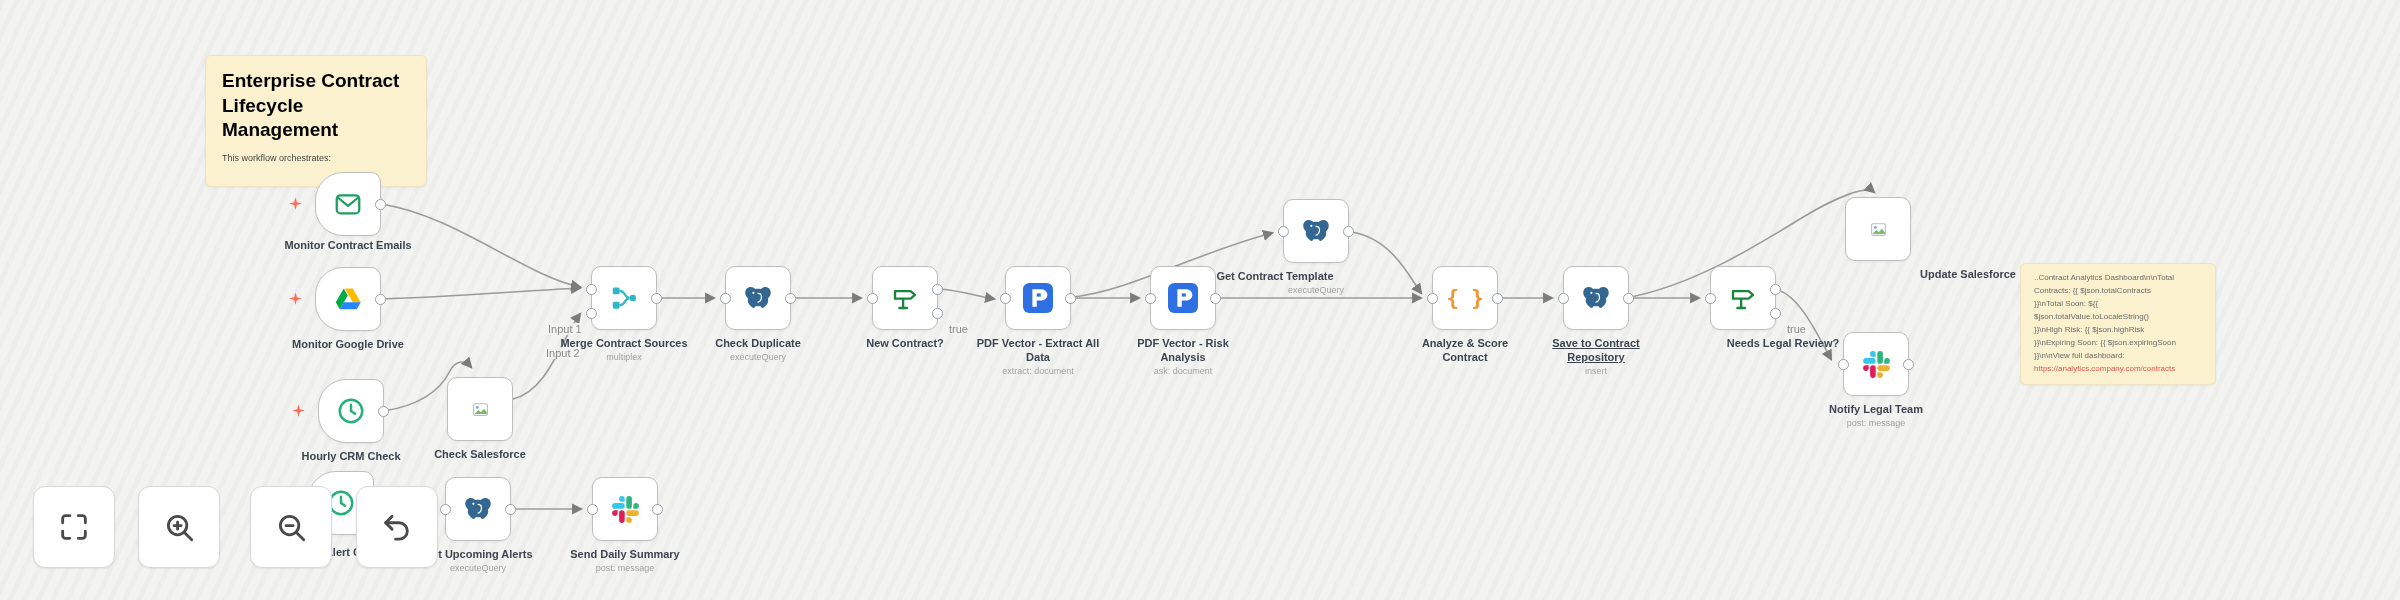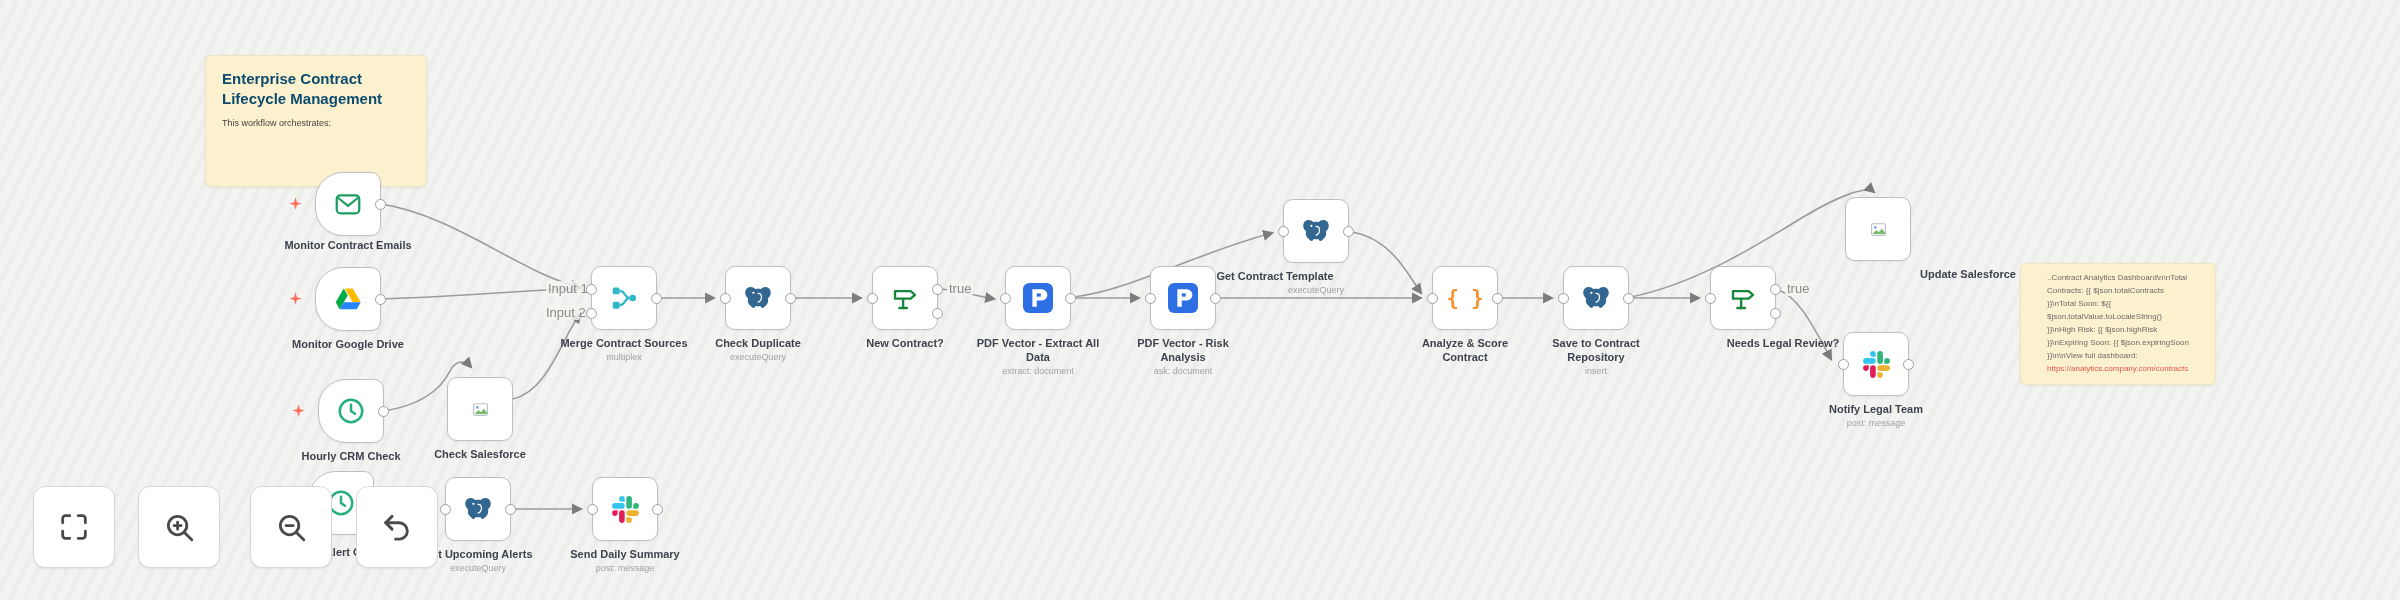--- a/index.html
+++ b/index.html
@@ -4,21 +4,21 @@
 <style>
   html,body{margin:0;padding:0;}
   body{font-family:"Liberation Sans",sans-serif;}
   #canvas{position:relative;width:2400px;height:600px;overflow:hidden;
     background-color:#f3f3f1;
     background-image:repeating-linear-gradient(115deg, rgba(0,0,0,0.022) 0 5px, rgba(0,0,0,0) 5px 13px);
   }
   
   .sticky{position:absolute;background:#fbf1ce;border:1px solid rgba(0,0,0,0.05);border-radius:6px;
     box-shadow:0 1px 3px rgba(0,0,0,0.06);z-index:0;box-sizing:border-box;overflow:hidden;}
-  .sticky-title{font-size:15px;font-weight:700;color:#0c4a6e;line-height:1.3;margin:0 0 10px 0;}
+  .sticky-title{font-size:19px;font-weight:700;color:#000000;line-height:1.3;margin:0 0 10px 0;}
   .sticky-intro{font-size:9px;color:#454545;margin:0 0 6px 0;}
   .sticky ul{margin:0;padding:0 0 0 14px;}
   .sticky li{font-size:9px;color:#454545;line-height:1.55;}
   .sticky2-line{font-size:8px;color:#6b6b6b;line-height:1.62;white-space:nowrap;}
   .sticky2-line.link{color:#e0564c;}
   
   svg.wires{position:absolute;left:0;top:0;z-index:1;}
   .wire{stroke:#9b9b9b;stroke-width:1.6;fill:none;}
   
   .node{position:absolute;width:66px;height:64px;background:#fff;border:1.2px solid #bfbfbf;
@@ -30,40 +30,40 @@
   .port.in{left:-6px;top:50%;margin-top:-5.5px;}
   .port.out{right:-6px;top:50%;margin-top:-5.5px;}
   .port.in1{left:-6px;top:16.5px;}
   .port.in2{left:-6px;top:40.5px;}
   .port.o1{right:-6px;top:16.5px;}
   .port.o2{right:-6px;top:40.5px;}
   .nlabel{position:absolute;z-index:2;font-size:11px;font-weight:600;color:#3d4450;text-align:center;
     line-height:1.3;transform:translateX(-50%);}
   .nsub{position:absolute;z-index:2;font-size:9px;font-weight:400;color:#a2a2a2;text-align:center;
     transform:translateX(-50%);white-space:nowrap;}
-  .wlabel{position:absolute;z-index:3;font-size:13px;color:#8a8a8a;background:rgba(243,243,241,0.85);
-    padding:0 2px;border-radius:2px;white-space:nowrap;}
+  .wlabel{position:absolute;z-index:3;font-size:11px;color:#8a8a8a;background:rgba(243,243,241,0.85);
+    padding:0 2px;border-radius:2px;white-space:nowrap;margin-top:42px;}
   .spark{position:absolute;z-index:2;width:15px;height:15px;}
   
   .cbtn{position:absolute;top:486px;width:82px;height:82px;background:#fff;border:1px solid #d7d7d7;
     border-radius:12px;box-shadow:0 1px 2px rgba(0,0,0,0.07);z-index:20;display:flex;
     align-items:center;justify-content:center;cursor:pointer;padding:0;}
   .cbtn svg{stroke:#4a4a4a;fill:none;stroke-width:2;stroke-linecap:round;stroke-linejoin:round;}
 </style>
 </head>
 <body>
 
 <div id="canvas">
 
   <div class="sticky" style="left:205px;top:55px;width:222px;height:132px;padding:13px 16px;">
     <div class="sticky-title">Enterprise Contract Lifecycle Management</div>
     <div class="sticky-intro">This workflow orchestrates:</div>
   </div>
 
-  <div class="sticky" style="left:2020px;top:263px;width:196px;height:122px;padding:8px 26px;">
+  <div class="sticky" style="left:2020px;top:263px;width:196px;height:122px;padding:8px 13px;">
     <div class="sticky2-line">..Contract Analytics Dashboard\n\nTotal</div>
     <div class="sticky2-line">Contracts: {{ $json.totalContracts</div>
     <div class="sticky2-line">}}\nTotal Soon: ${{</div>
     <div class="sticky2-line">$json.totalValue.toLocaleString()</div>
     <div class="sticky2-line">}}\nHigh Risk: {{ $json.highRisk</div>
     <div class="sticky2-line">}}\nExpiring Soon: {{ $json.expiringSoon</div>
     <div class="sticky2-line">}}\n\nView full dashboard:</div>
     <div class="sticky2-line link">https://analytics.company.com/contracts</div>
   </div>
 
@@ -251,21 +251,21 @@
     <span class="nicon">
       <svg width="30" height="30" viewBox="0 0 24 24">
         <path fill="#336791" d="M17.8 3.2 c2.6 0 4.4 1.9 4.4 4.6 0 2 -1 3.6 -2.3 4.5 .6 1.9 .2 3.8 -1.4 5.4 l-1.9 1.9 c-.6 .6 -1.6 .5 -2.1 -.2 l-.7 -1 c-1.2 .3 -2.4 .3 -3.6 0 l-.7 1 c-.5 .7 -1.5 .8 -2.1 .2 l-1.9 -1.9 c-1.6 -1.6 -2 -3.5 -1.4 -5.4 C2.8 11.4 1.8 9.8 1.8 7.8 c0 -2.7 1.8 -4.6 4.4 -4.6 1.4 0 2.7 .6 3.6 1.6 .7 -.2 1.4 -.3 2.2 -.3 .8 0 1.5 .1 2.2 .3 .9 -1 2.2 -1.6 3.6 -1.6 z"></path>
         <circle cx="8.3" cy="7.8" r=".9" fill="#fff"></circle>
         <path d="M12 8.2 c1.6 0 2.8 1.2 2.8 3 0 2 -1.2 4 -2.8 4" stroke="#fff" stroke-width="1" fill="none" stroke-linecap="round"></path>
         </svg>
       </span>
     <span class="port in"></span>
     <span class="port out"></span>
   </div>
-  <div class="nlabel" style="left:1596px;top:336px;width:112px;">Save to Contract Repository</div>
+  <div class="nlabel" style="left:1596px;top:336px;width:112px;text-decoration:underline;">Save to Contract Repository</div>
   <div class="nsub" style="left:1596px;top:366px;">insert</div>
 
   <div class="node" style="left:1710px;top:266px;">
     <span class="nicon">
       <svg width="30" height="30" viewBox="0 0 24 24" fill="none" stroke="#17873c" stroke-width="1.9" stroke-linejoin="round" stroke-linecap="round">
         <path d="M4 6.5 h12.5 l3.5 3 -3.5 3 H4 Z"></path>
           <path d="M10.5 12.8 V20"></path>
           <path d="M7.5 20 h6"></path>
         </svg>
       </span>

